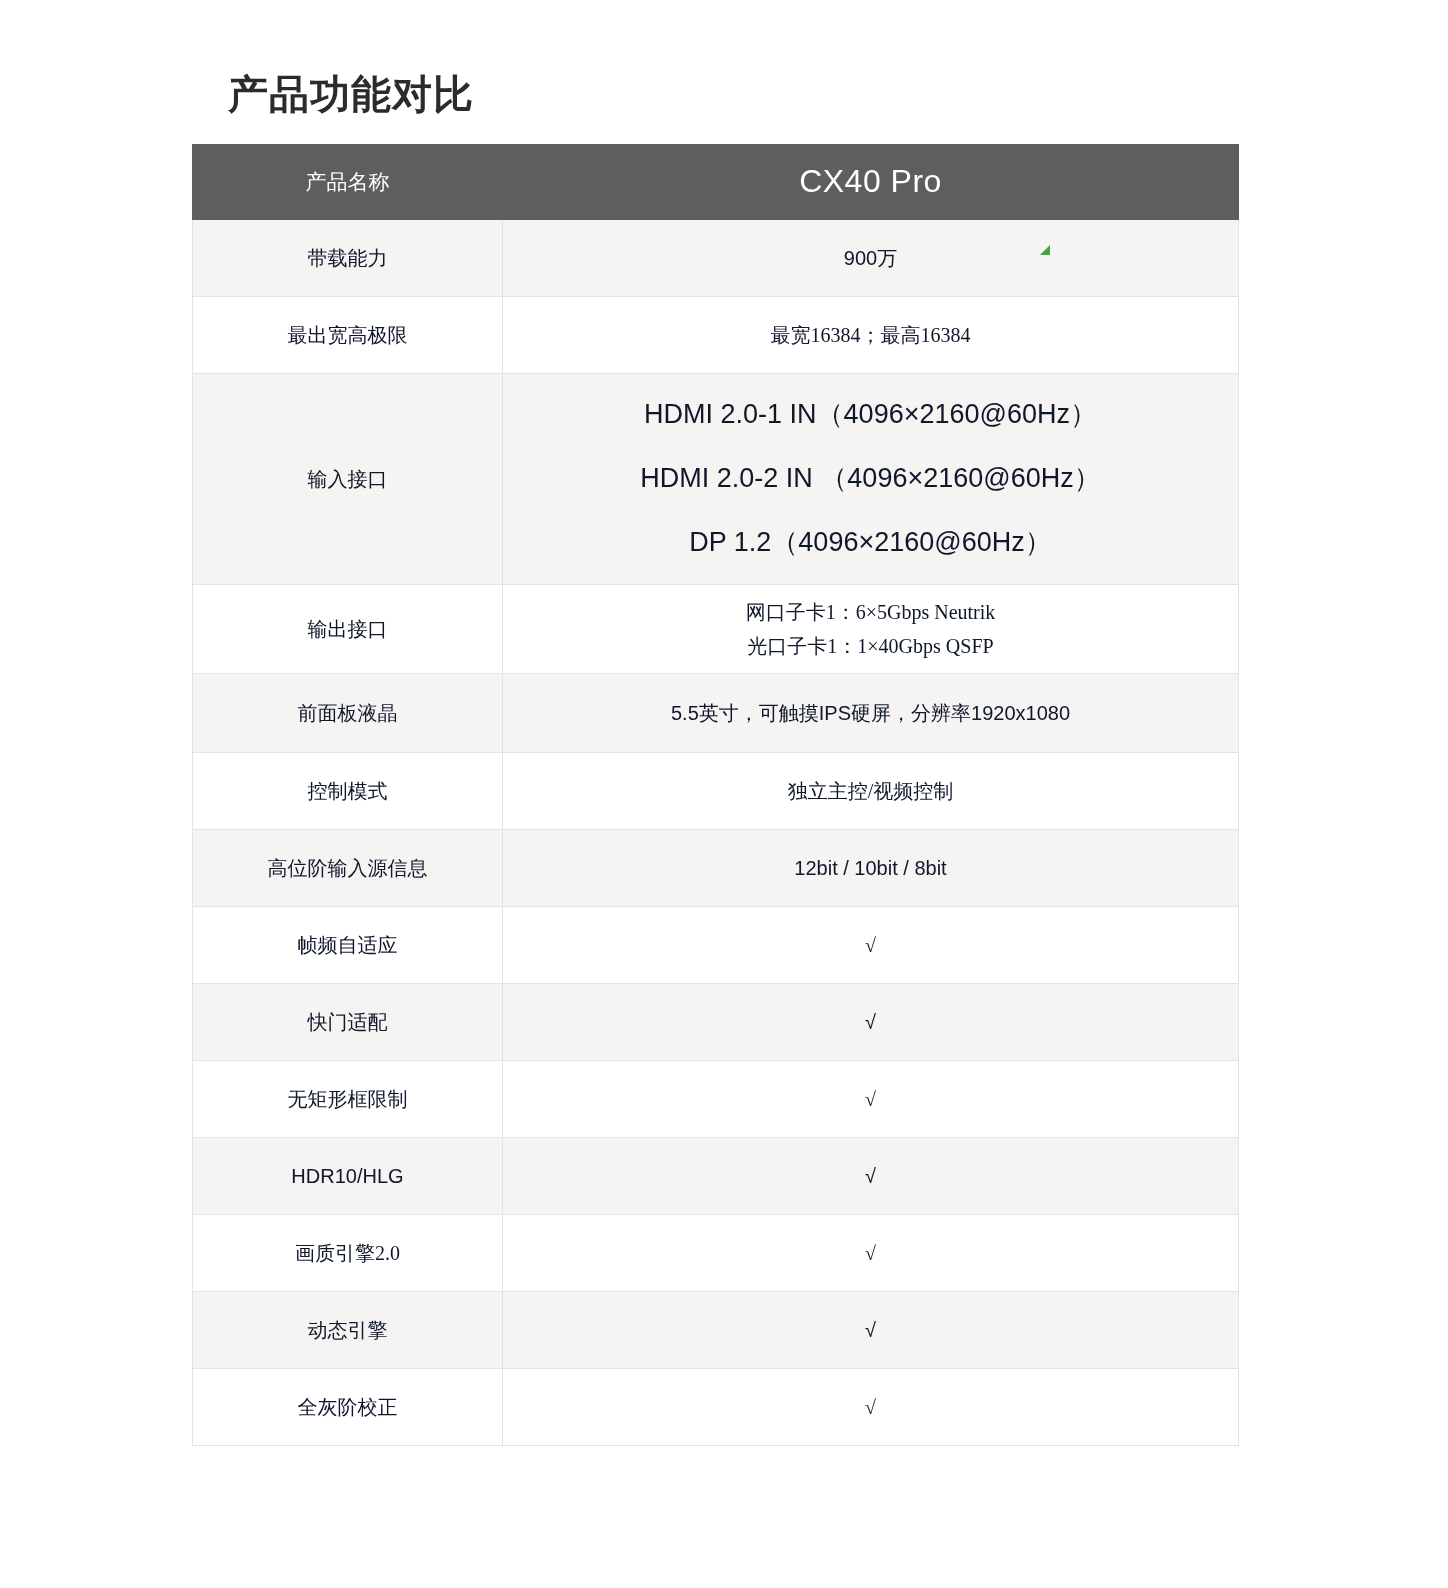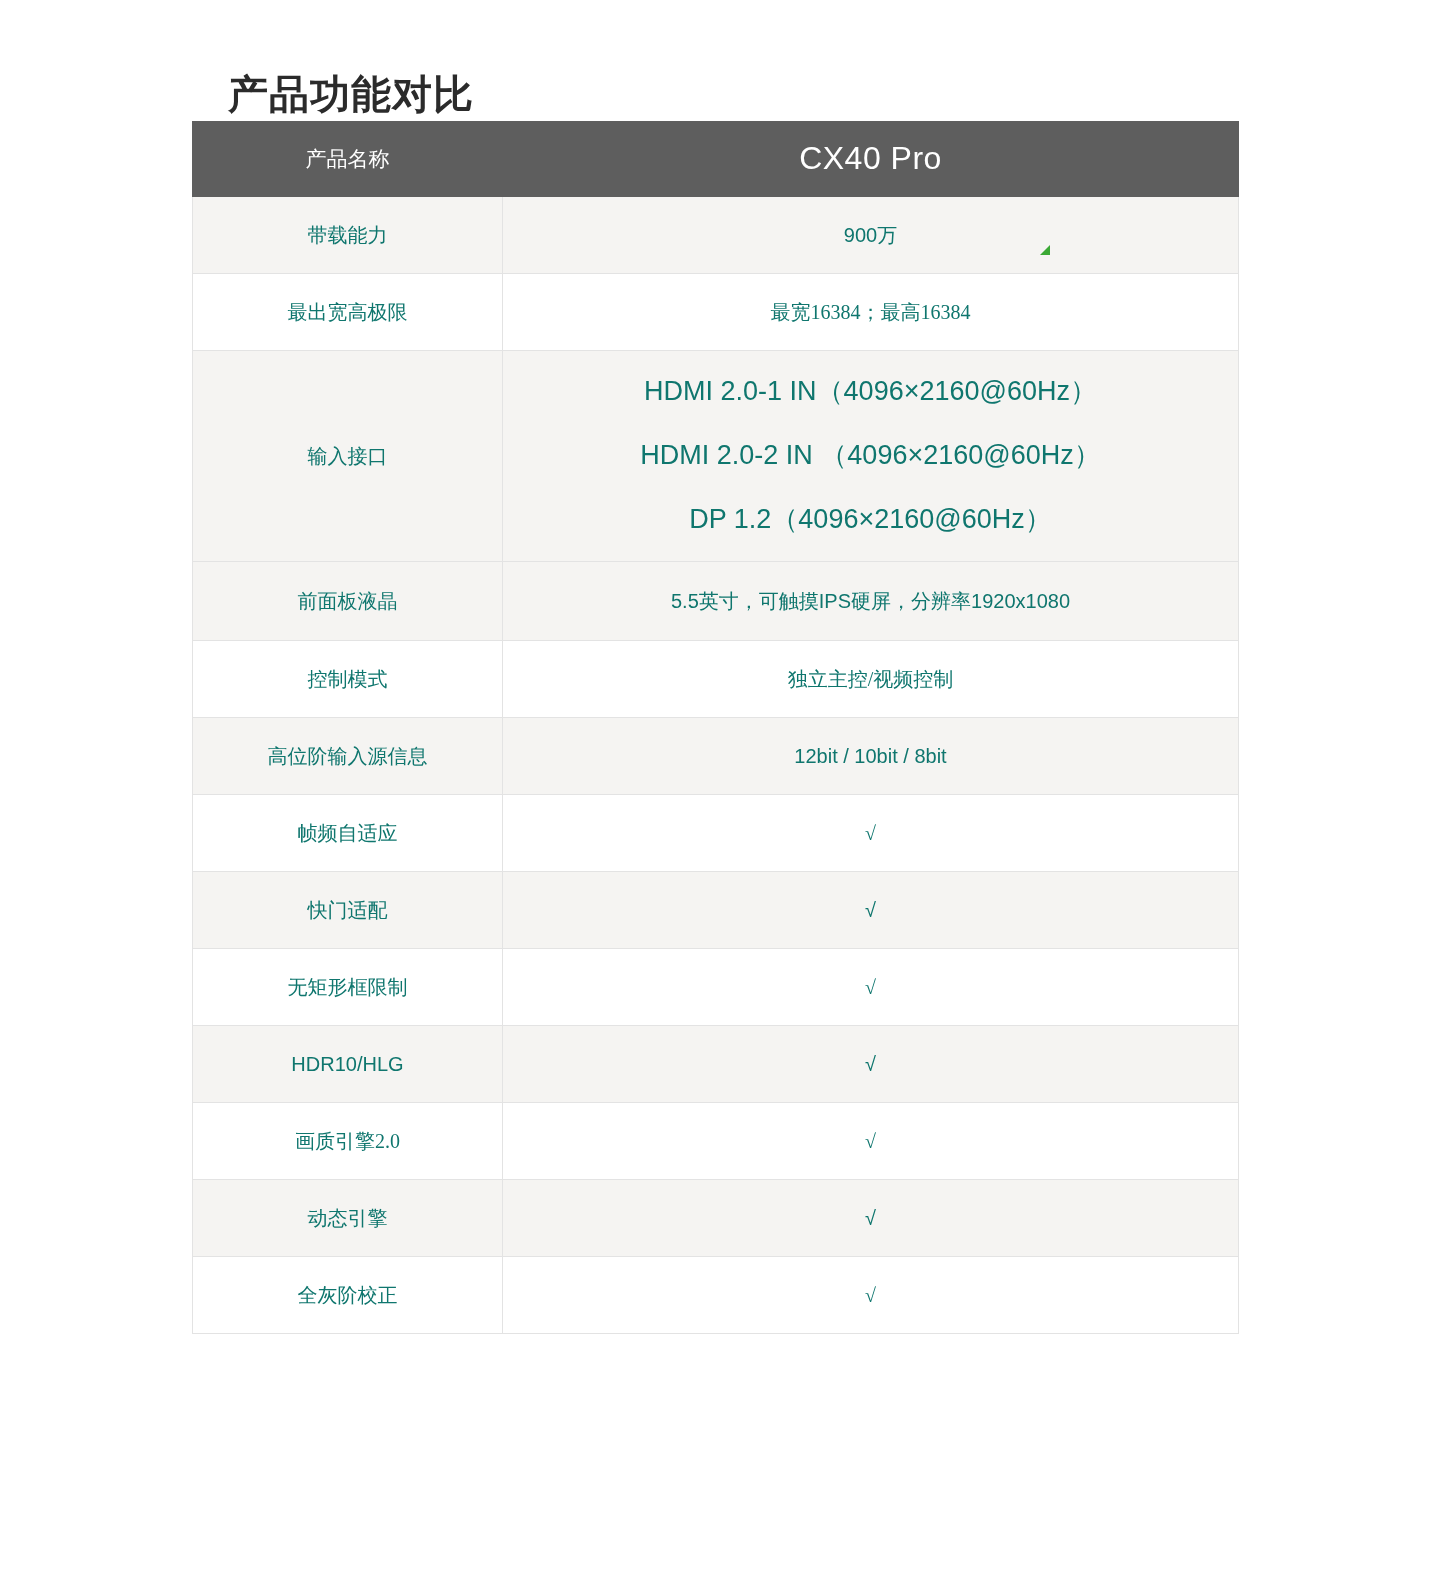--- a/index.html
+++ b/index.html
@@ -27,34 +27,34 @@
     top: 18px;
     font-size: 40px;
     font-weight: bold;
     letter-spacing: 1px;
     color: #2b2b2b;
     line-height: 1.3;
   }
   .table-wrap {
     position: absolute;
     left: 192px;
-    top: 98px;
+    top: 121px;
     width: 1046px;
   }
   table.spec {
     border-collapse: collapse;
     width: 1046px;
     table-layout: fixed;
   }
   table.spec td {
     border: 1px solid #e3e3e3;
     vertical-align: middle;
     text-align: center;
     font-size: 20px;
-    color: #0f766e;
+    color: #0f172a;
     line-height: 1.55;
   }
   .col-label { width: 310px; }
   .col-value { width: 736px; }
 
   thead td {
     background: #5e5e5e !important;
     color: #ffffff !important;
     border: 1px solid #5e5e5e !important;
     height: 72px;
@@ -129,20 +129,27 @@
 
         <tr class="row-odd">
           <td class="label-cell h-208">输入接口</td>
           <td class="value-cell h-208 multi-line">
             <p>HDMI 2.0-1 IN（4096×2160@60Hz）</p>
             <p>HDMI 2.0-2 IN （4096×2160@60Hz）</p>
             <p>DP 1.2（4096×2160@60Hz）</p>
           </td>
         </tr>
 
+        <tr class="row-even">
+          <td class="label-cell h-86">输出接口</td>
+          <td class="value-cell h-86 two-line">
+            <span>网口子卡1：6×5Gbps Neutrik</span>
+            <span>光口子卡1：1×40Gbps QSFP</span>
+          </td>
+        </tr>
 
         <tr class="row-odd">
           <td class="label-cell h-76">前面板液晶</td>
           <td class="value-cell h-76">5.5英寸，可触摸IPS硬屏，分辨率1920x1080</td>
         </tr>
 
         <tr class="row-even">
           <td class="label-cell h-74">控制模式</td>
           <td class="value-cell h-74">独立主控/视频控制</td>
         </tr>

